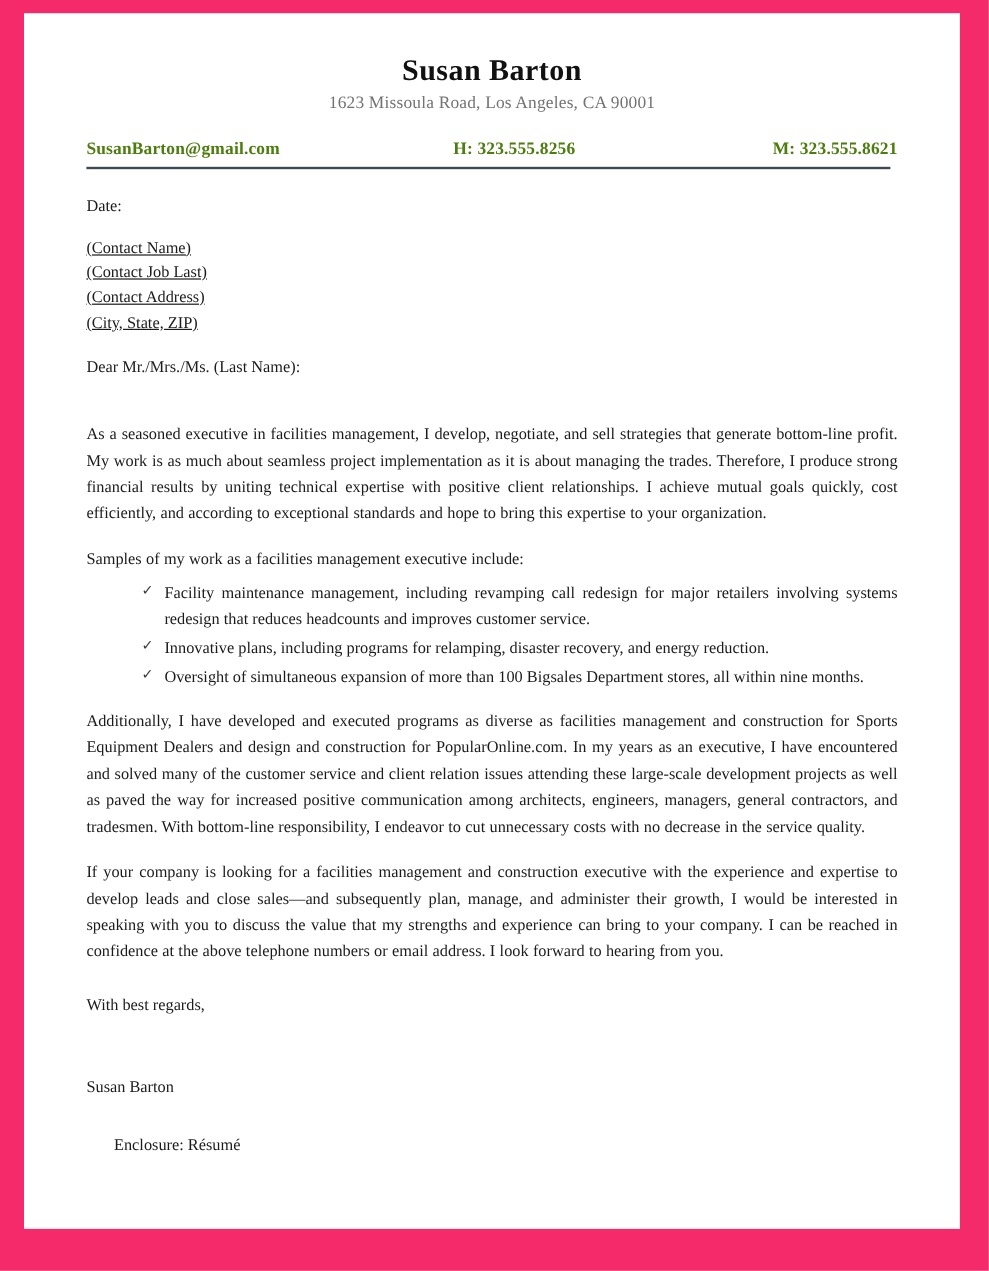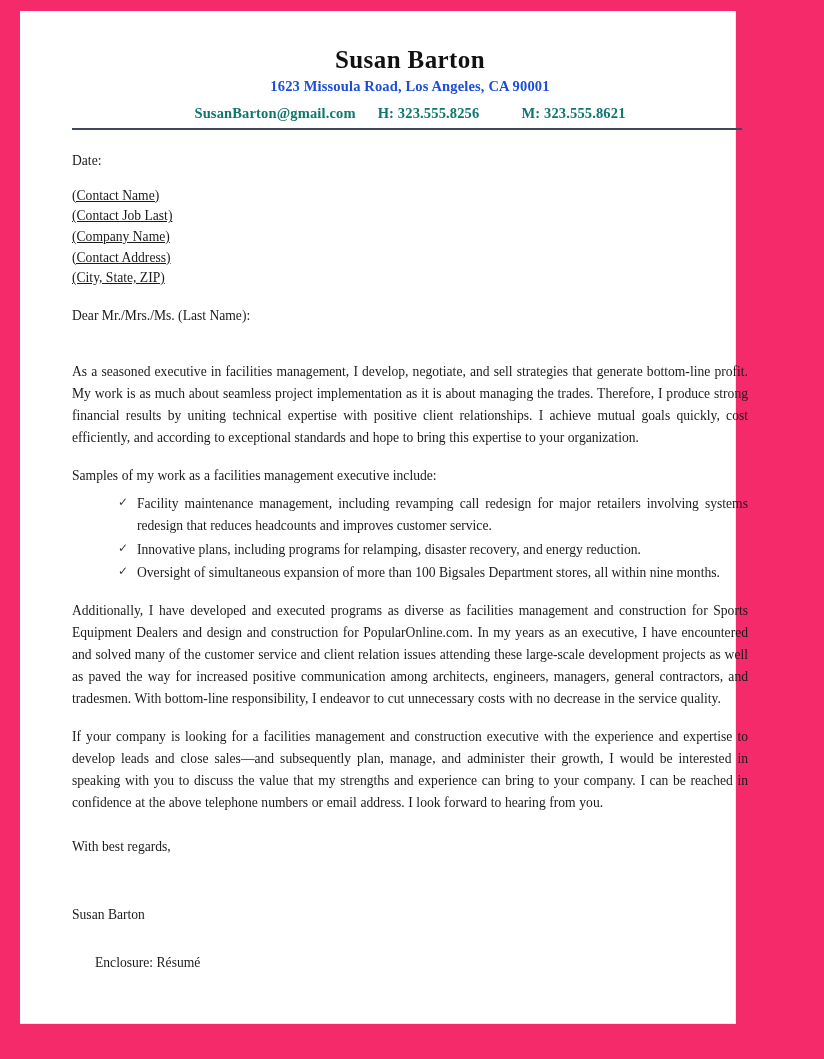--- a/index.html
+++ b/index.html
@@ -22,21 +22,21 @@
     height: 1059px;
     background: #F42A6B;
     box-sizing: border-box;
   }
 
   
   #page {
     position: absolute;
     left: 20px;
     top: 11px;
-    width: 716px;
+    width: 780px;
     height: 1013px;
     background: #ffffff;
     box-sizing: border-box;
     border-right: 1px solid #e9eef2;
     border-bottom: 1px solid #e9eef2;
   }
 
   #content {
     position: absolute;
     left: 52px;
@@ -50,35 +50,35 @@
   }
   .lh-name {
     font-weight: bold;
     font-size: 25px;
     letter-spacing: 0.4px;
     line-height: 1.1;
     color: #111111;
     margin-bottom: 3px;
   }
   .lh-address {
-    font-weight: bold;
+    font-weight: normal;
     font-size: 14.5px;
-    color: #1d4ed8;
+    color: #737373;
     letter-spacing: 0.15px;
     line-height: 1.35;
   }
   .lh-contact {
     font-weight: bold;
     font-size: 14.5px;
-    color: #0f766e;
+    color: #4d7c0f;
     letter-spacing: 0.15px;
     line-height: 1.35;
-    margin-top: 8px;
+    margin-top: 19px;
     display: flex;
-    justify-content: center;
+    justify-content: space-between;
     align-items: baseline;
   }
   .lh-email { margin-right: 22px; }
   .lh-phone-h { margin-right: 42px; }
   .lh-rule {
     margin-top: 4px;
     width: 670px;
     height: 2px;
     background: #3f4a56;
   }
@@ -148,21 +148,20 @@
         <div class="lh-rule"></div>
       </div>
 
       <div class="body-block">
 
         <div class="date-line">Date:</div>
 
         <div class="addr-block">
           <span class="addr-line">(Contact Name)</span>
           <span class="addr-line">(Contact Job Last)</span>
-          <span class="addr-line">(Company Name)</span>
           <span class="addr-line">(Contact Address)</span>
           <span class="addr-line">(City, State, ZIP)</span>
         </div>
 
         <div class="salutation">Dear Mr./Mrs./Ms. (Last Name):</div>
 
         <p class="para">As a seasoned executive in facilities management, I develop, negotiate, and sell strategies that generate bottom-line profit. My work is as much about seamless project implementation as it is about managing the trades. Therefore, I produce strong financial results by uniting technical expertise with positive client relationships. I achieve mutual goals quickly, cost efficiently, and according to exceptional standards and hope to bring this expertise to your organization.</p>
 
         <p class="para tight">Samples of my work as a facilities management executive include:</p>
 

